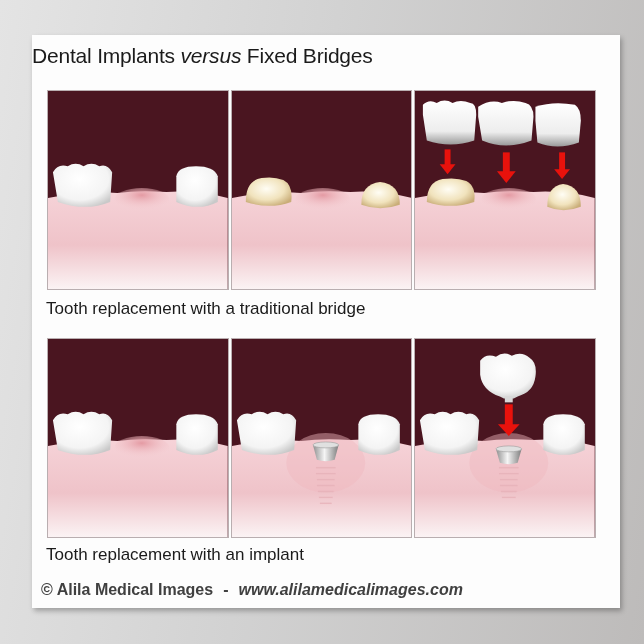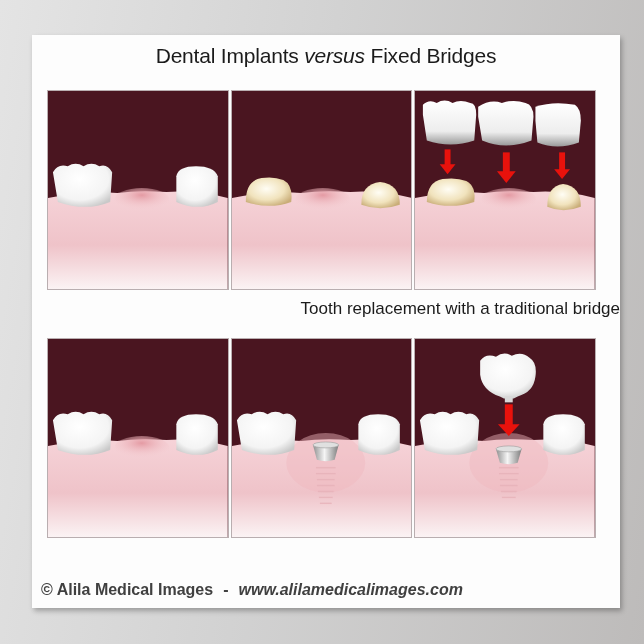--- a/index.html
+++ b/index.html
@@ -9,34 +9,34 @@
     font-family: "Liberation Sans", sans-serif;
     position: relative;
   }
   .poster {
     position:absolute; left:32px; top:35px; width:588px; height:573px;
     background:#fdfdfd;
     box-shadow: 2px 3px 5px rgba(0,0,0,0.28);
   }
   .title {
     position:absolute; left:0; top:9px; width:100%;
-    text-align:center; font-size:21px; color:#1b1b1b; letter-spacing:-0.2px;
+    font-size:21px; color:#1b1b1b; letter-spacing:-0.2px;
   }
   .title em { font-style:italic; }
   .row { position:absolute; left:15px; width:549px; height:200px; display:flex; gap:2px; }
   .row.top { top:55px; }
   .row.bottom { top:303px; }
   .panel {
     position:relative; flex:1; height:100%;
     border:1px solid #b9aeb0; box-sizing:border-box; overflow:hidden;
     background:#4a1520;
   }
   .panel svg { position:absolute; left:0; top:0; width:100%; height:100%; }
   .caption {
-    position:absolute; left:0; width:100%; text-align:right;
+    position:absolute; left:14px; width:100%; text-align:left;
     font-size:17px; color:#1b1b1b;
   }
   .caption.c1 { top:264px; }
   .caption.c2 { top:510px; }
   .footer {
     position:absolute; left:9px; top:546px; font-size:16px; font-weight:bold; color:#404040;
     white-space:nowrap;
   }
   .footer .sep { margin:0 10px; }
   .footer .url { font-style:italic; }
@@ -172,17 +172,18 @@
           <path d="M66 22 Q72 14 82 18 Q90 12 98 17 Q108 12 116 19 Q124 24 122 38 Q120 54 104 58 L100 60 L90 60 L86 58 Q68 52 66 36 Z" fill="url(#toothGrad)"></path>
           <rect x="91" y="58" width="8" height="6" fill="#d8d8d8"></rect>
         </g>
         <g fill="#e8120c">
           <rect x="91" y="66" width="8" height="22"></rect>
             <polygon points="84,86 106,86 95,98"></polygon>
         </g>
       </svg>
     </div>
   </div>
+  <div class="caption c2">Tooth replacement with an implant</div>
 
   <div class="footer">
     <span>© Alila Medical Images</span><span class="sep">-</span><span class="url">www.alilamedicalimages.com</span>
   </div>
 </div>
 
 </body></html>

